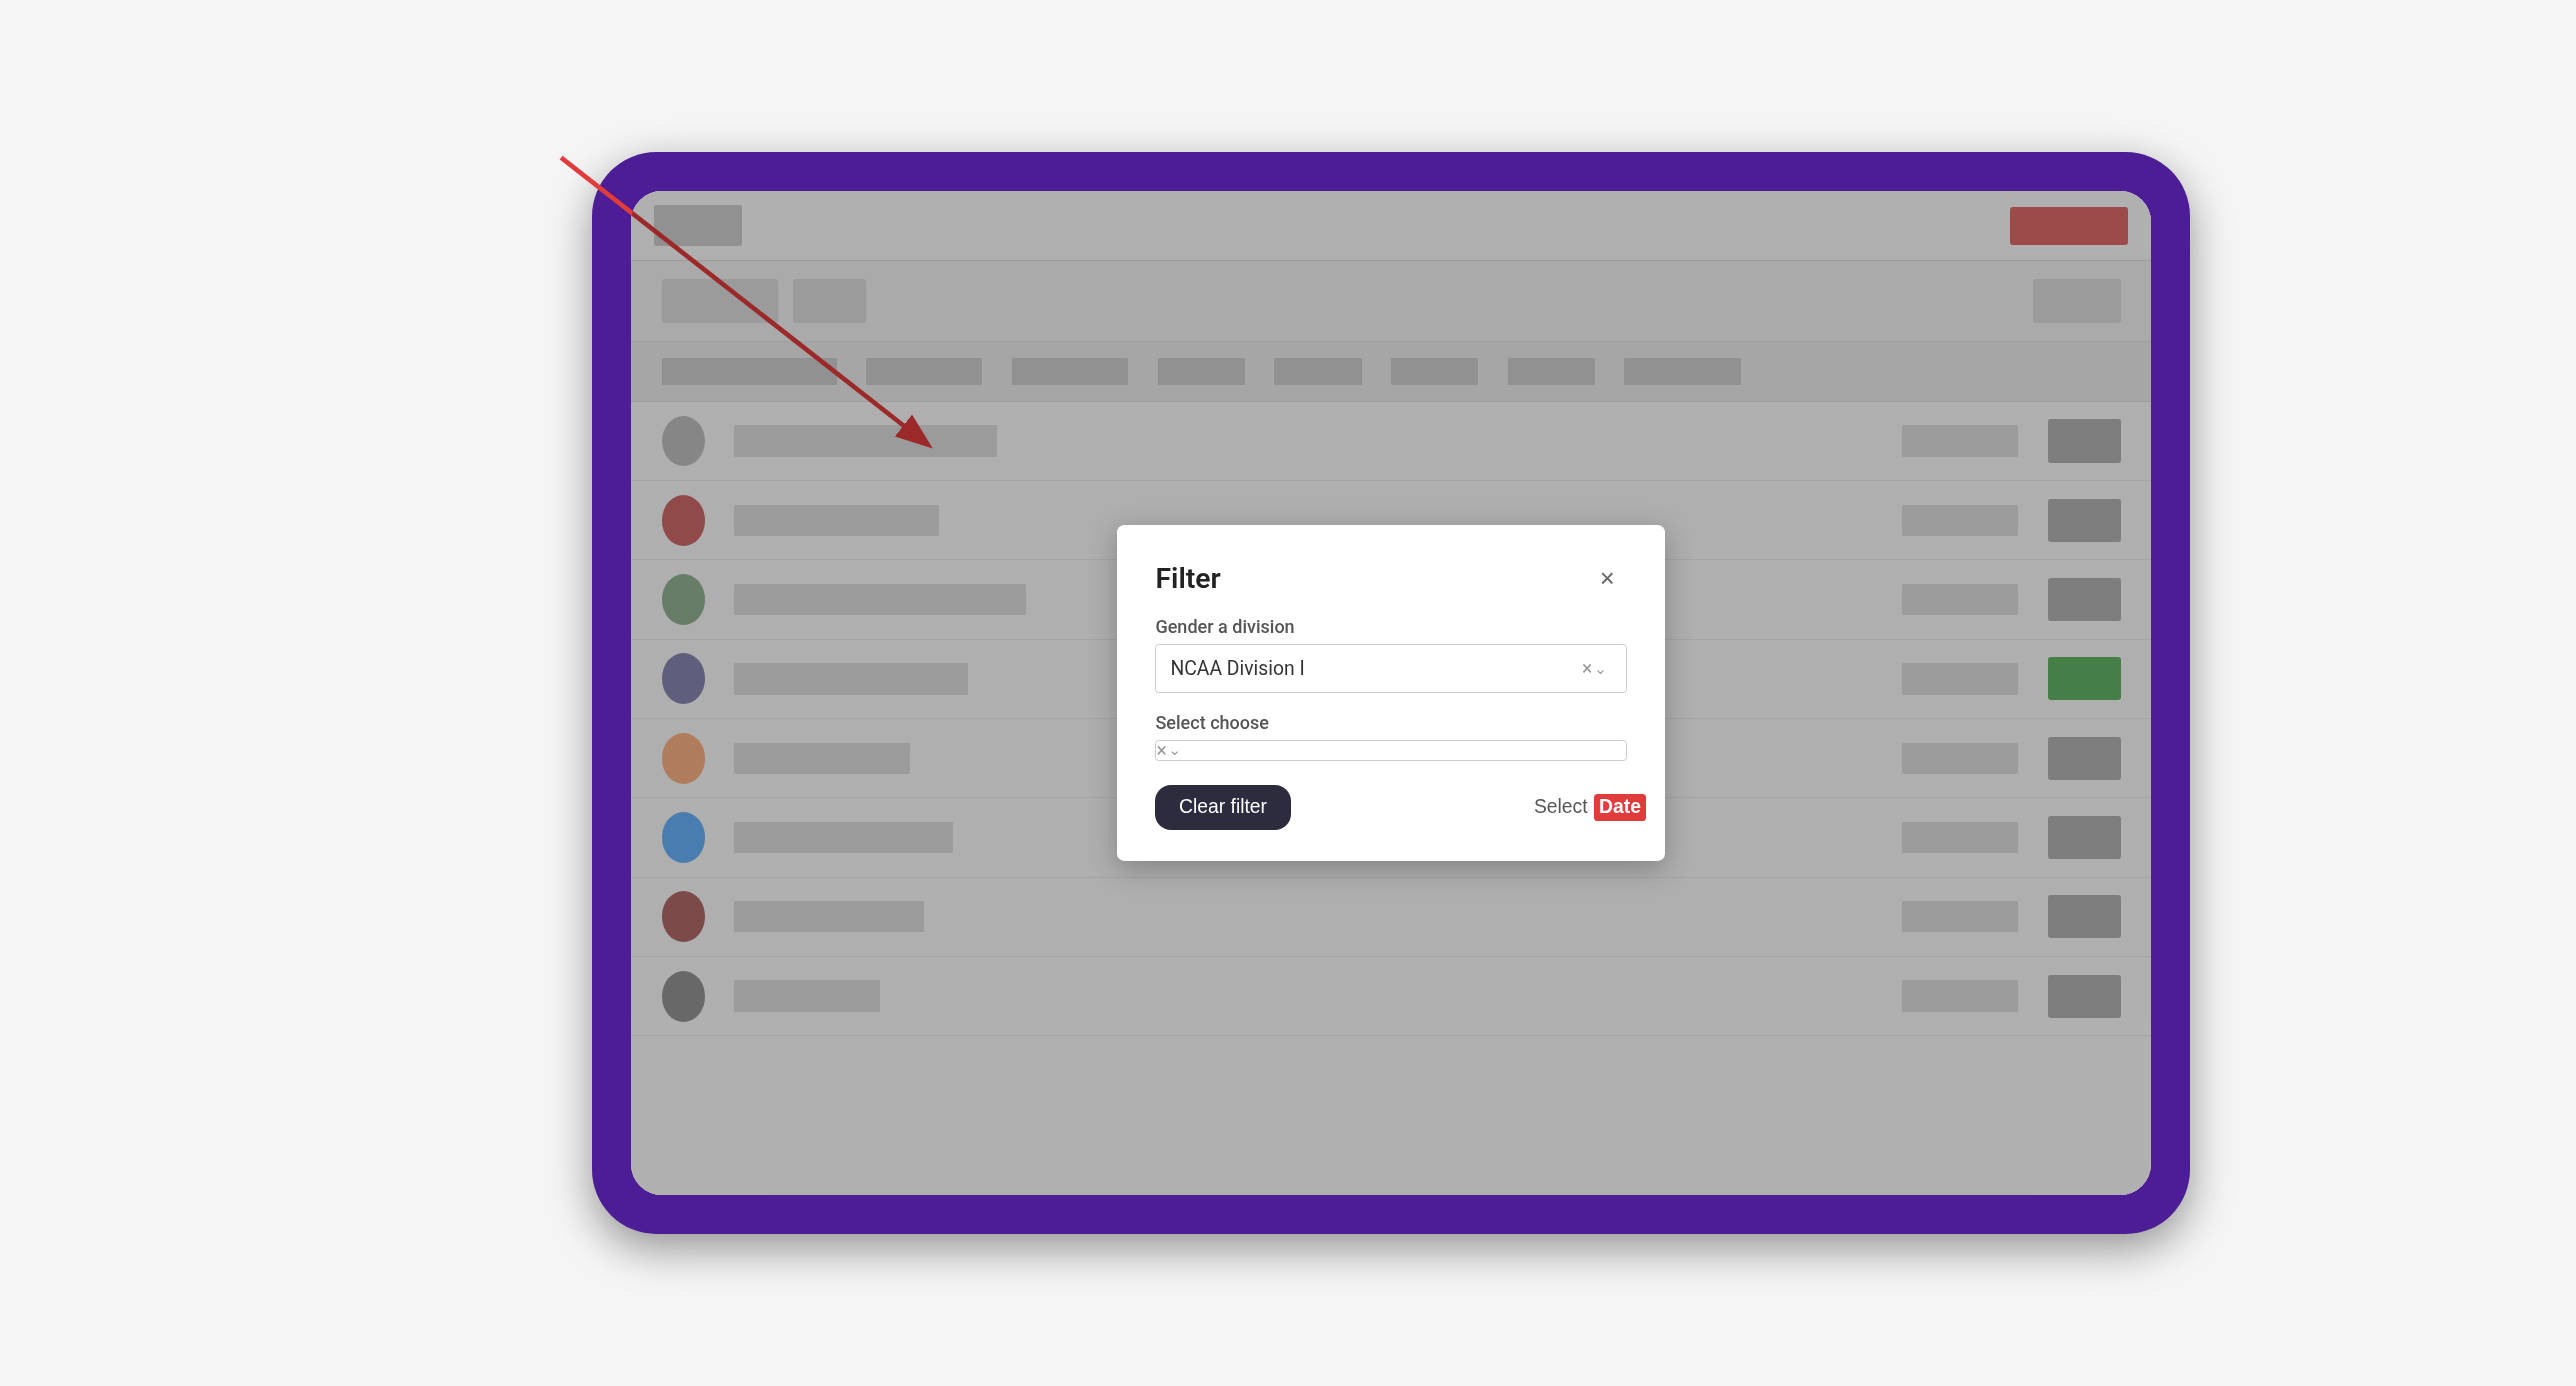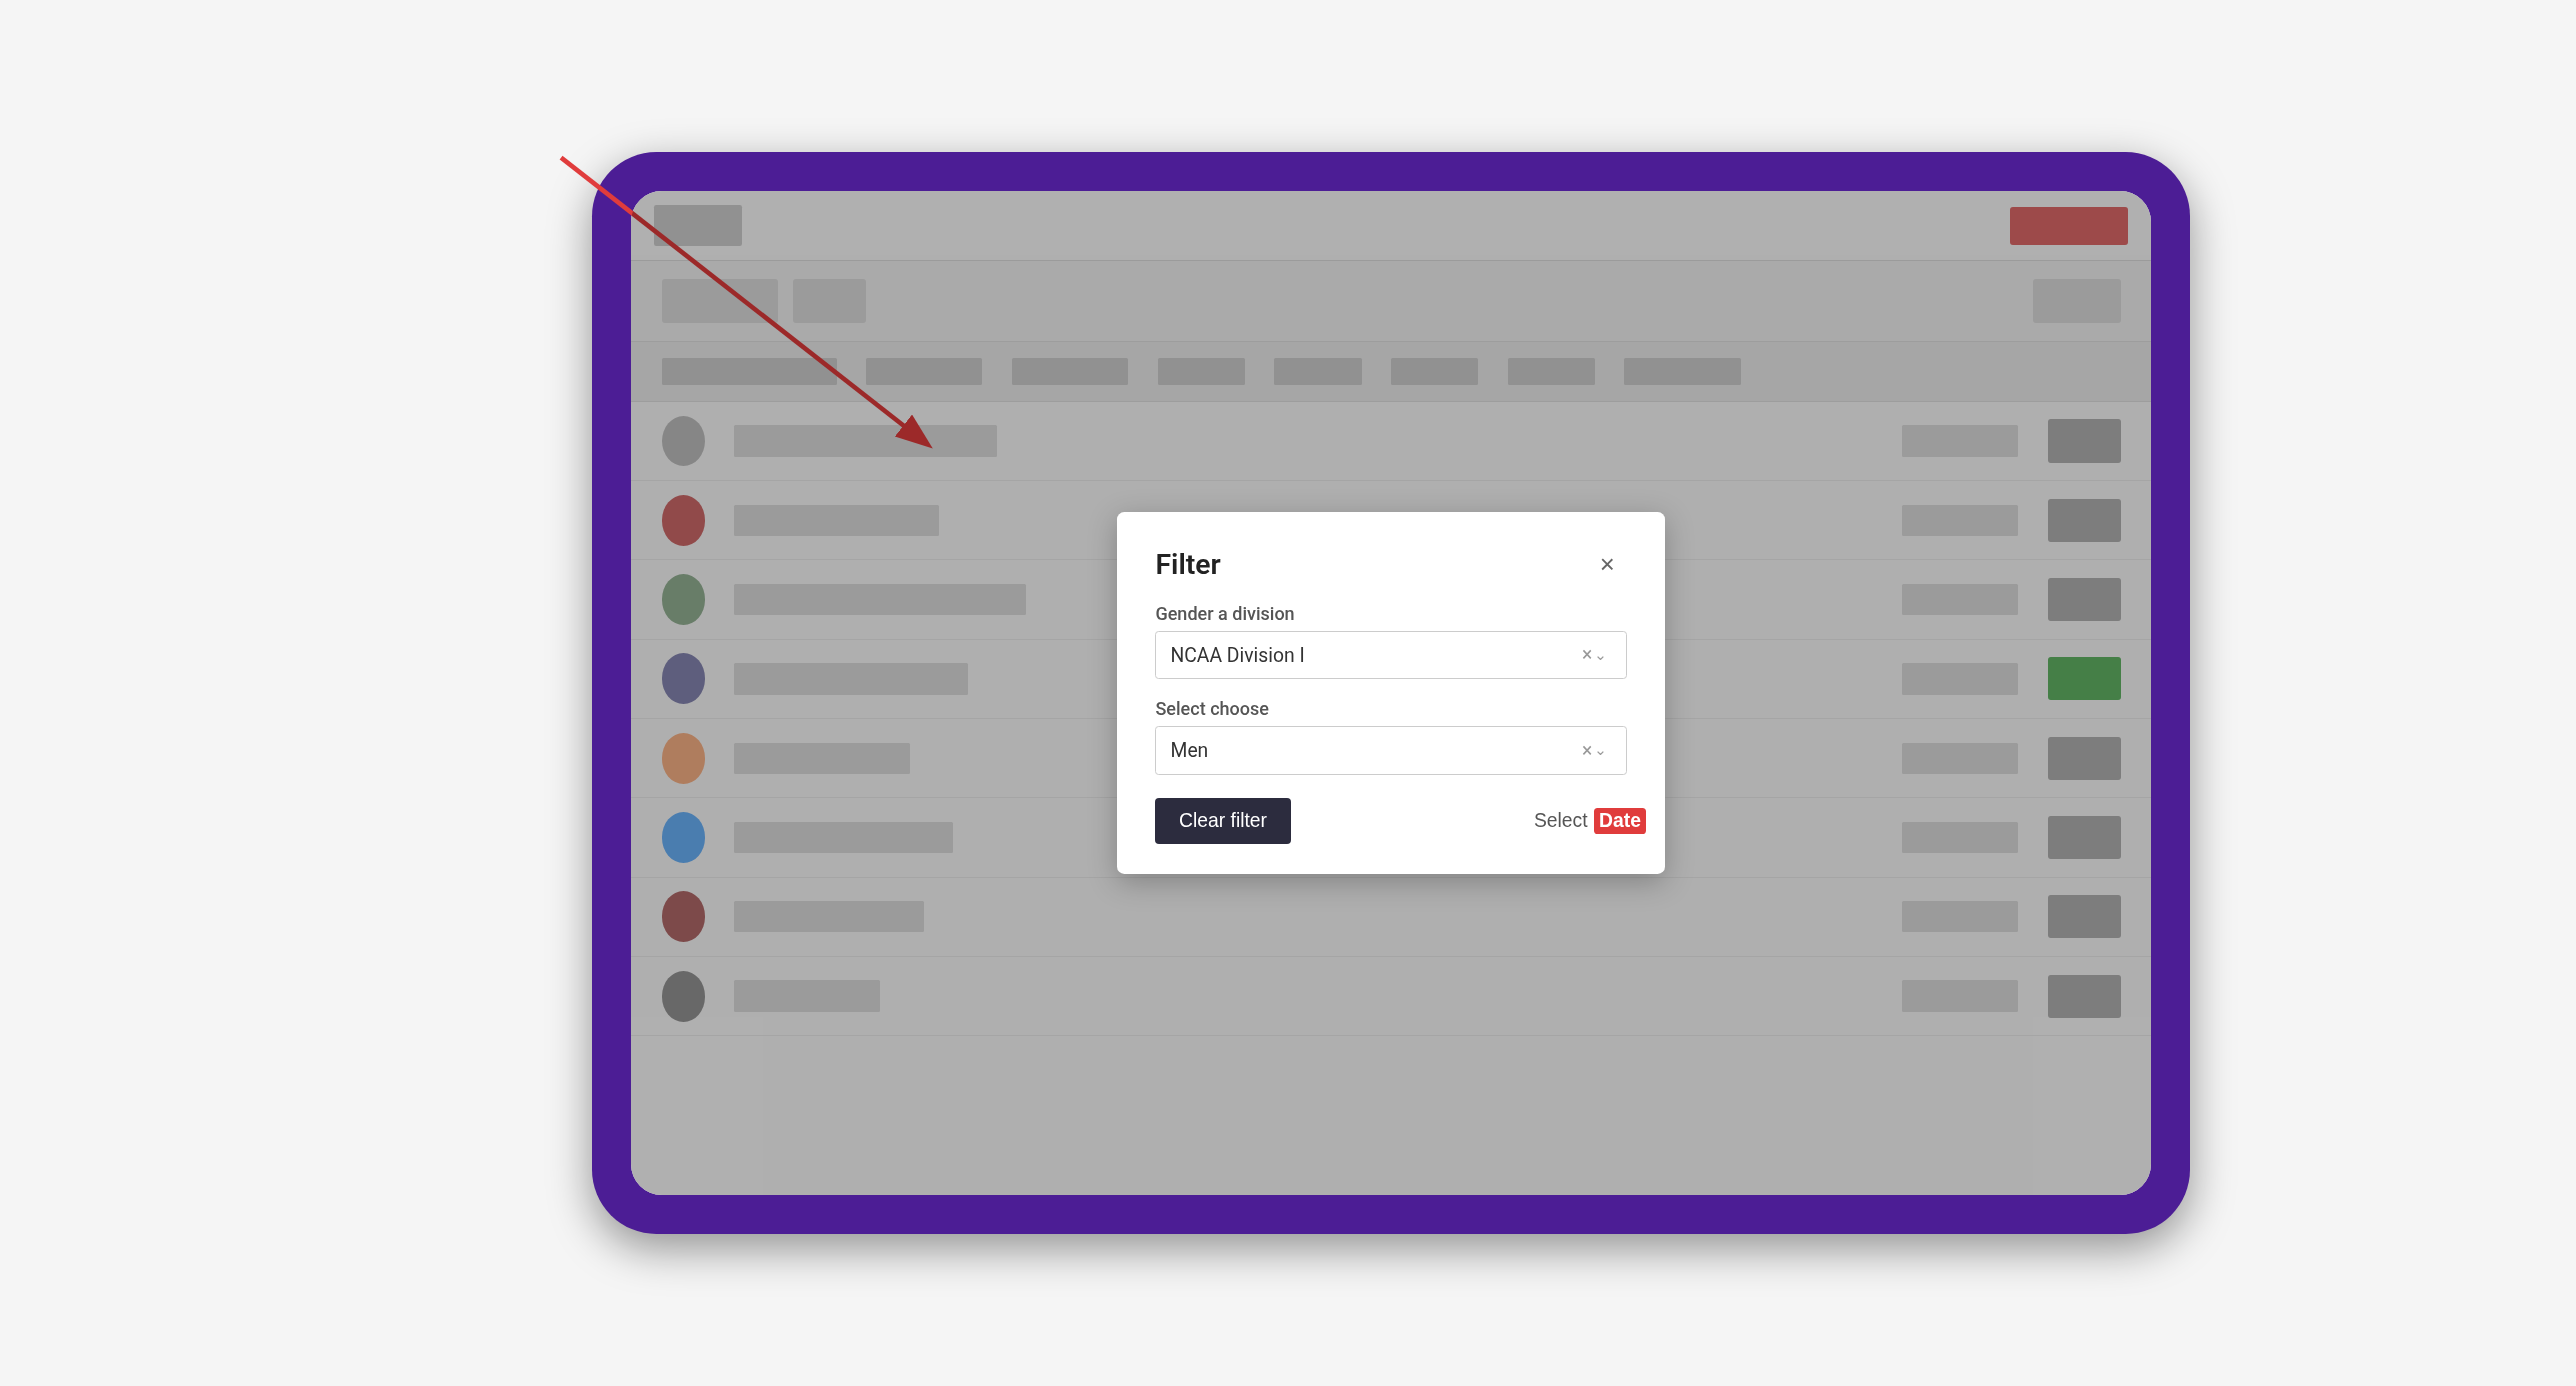--- a/index.html
+++ b/index.html
@@ -313,21 +313,21 @@
       display: flex;
       align-items: center;
       justify-content: space-between;
       margin-top: 5%;
     }
 
     .btn-clear {
       background: #2c2c3e;
       color: #fff;
       border: none;
-      border-radius: 4px;
+      border-radius: 16px;
       padding: 2.5% 5%;
       font-size: 0.75vw;
       cursor: pointer;
       font-weight: 500;
     }
 
     .modal-footer-right {
       display: flex;
       gap: 4%;
       align-items: center;
@@ -468,21 +468,20 @@
               <div class="form-select-actions">
                 <span class="select-clear">×</span>
                 <span class="select-arrow">⌄</span>
               </div>
             </div>
           </div>
 
           <div class="form-group">
             <label class="form-label">Select choose</label>
             <div class="form-select-wrapper">
-              <span class="form-select-value">Men</span>
               <div class="form-select-actions">
                 <span class="select-clear">×</span>
                 <span class="select-arrow">⌄</span>
               </div>
             </div>
           </div>
 
 
           <div class="modal-footer">
             <button class="btn-clear">Clear filter</button>

